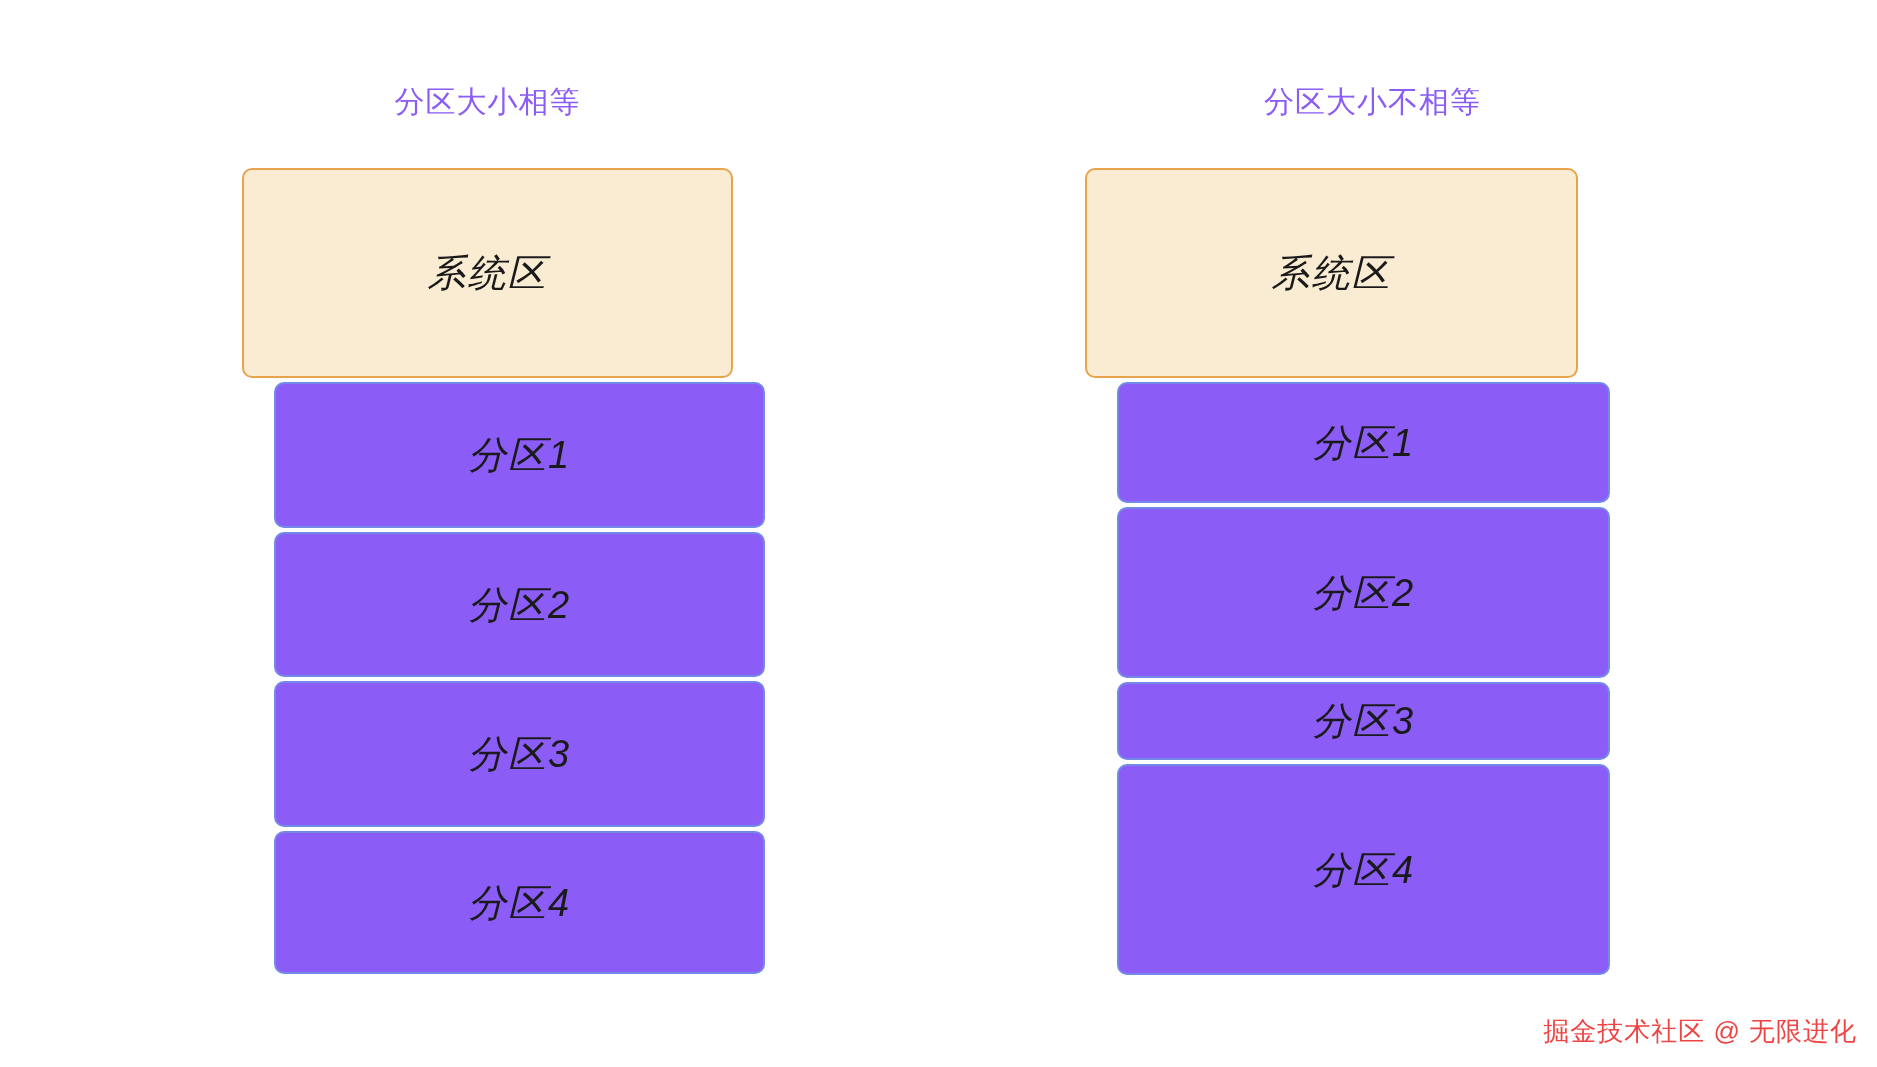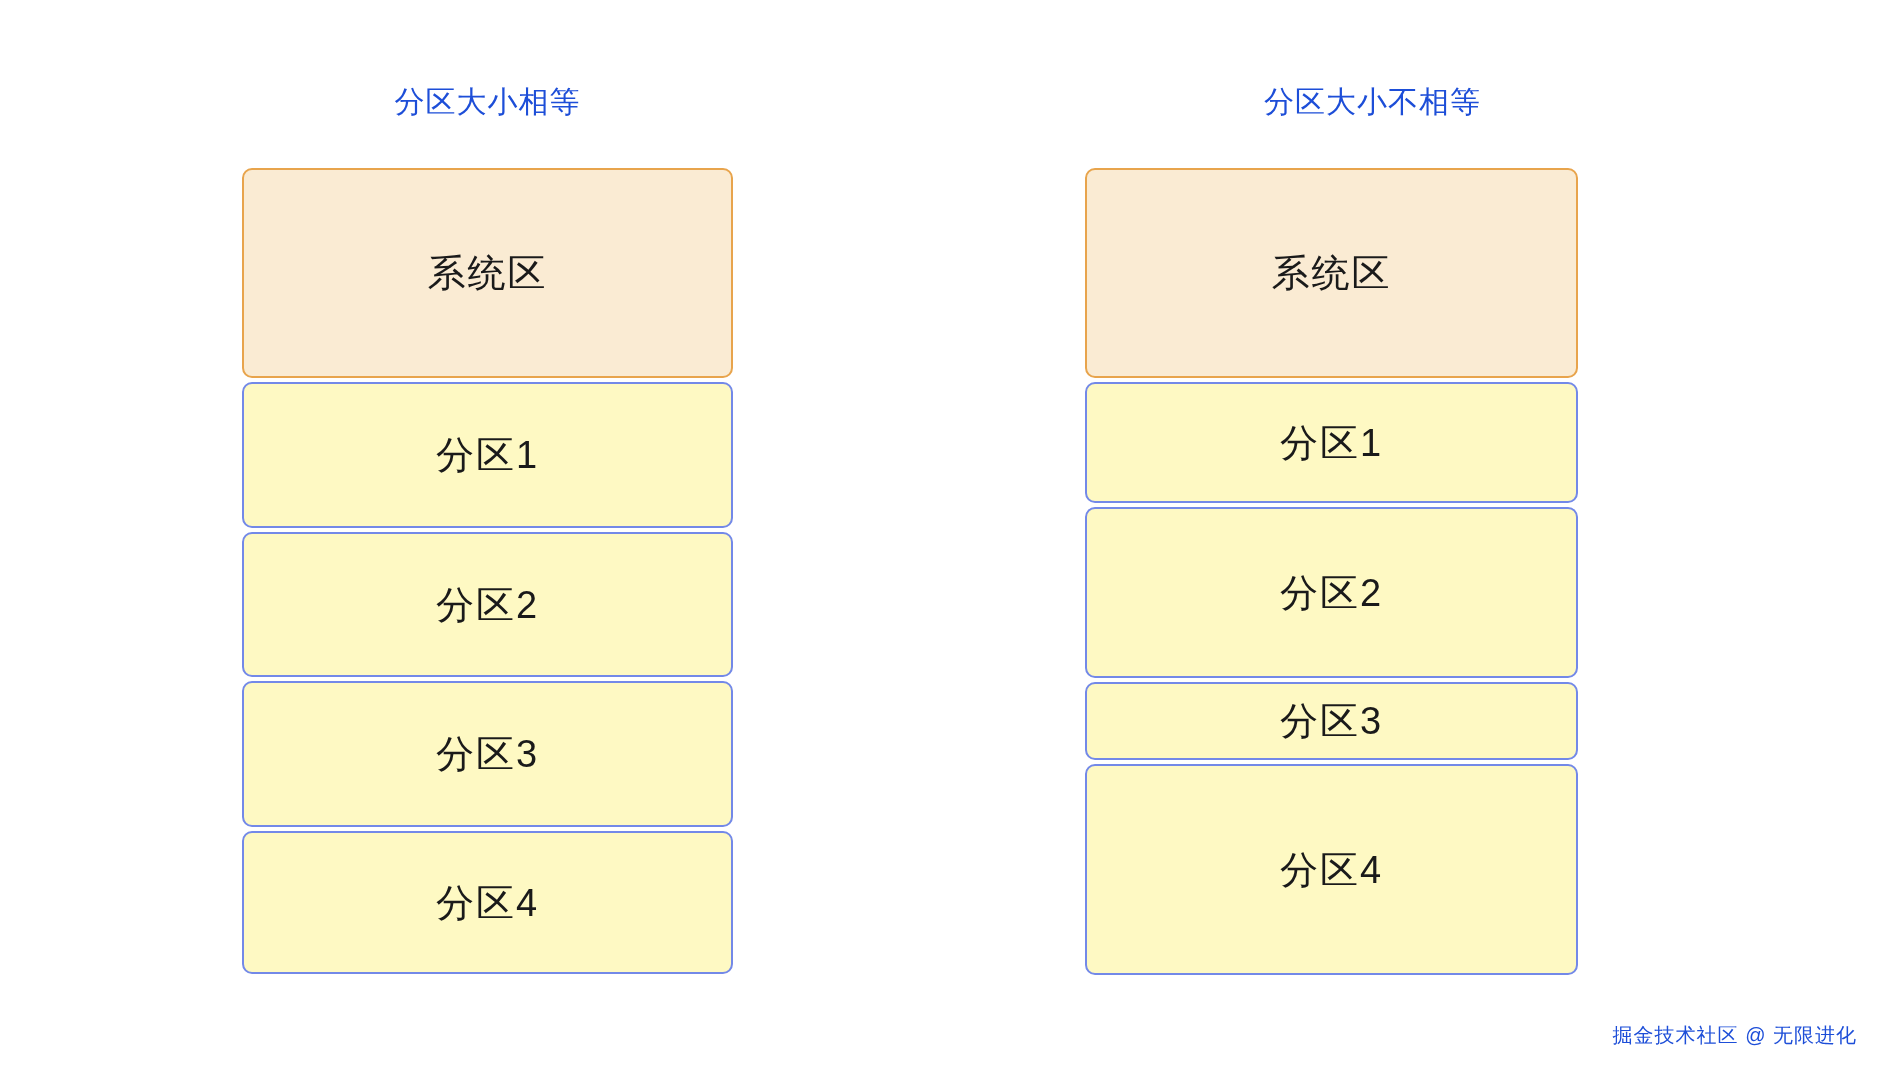--- a/index.html
+++ b/index.html
@@ -22,52 +22,54 @@
     inset: 0;
   }
 
   
   .col-title {
     position: absolute;
     text-align: center;
     font-size: 30px;
     line-height: 1.2;
     letter-spacing: 1px;
-    color: #1d4ed8;
+    color: #8b5cf6;
     font-weight: 400;
     white-space: nowrap;
   }
   #title-left  { left: 242px;  width: 491px; top: 84px; }
   #title-right { left: 1126px; width: 493px; top: 84px; }
 
   
   .box {
     position: absolute;
     box-sizing: border-box;
     border-radius: 10px;
     display: flex;
     align-items: center;
     justify-content: center;
+    font-style: italic;
   }
   .box .box-label {
     font-size: 38px;
     line-height: 1;
     letter-spacing: 2px;
     color: #1a1a1a;
     font-weight: 400;
     white-space: nowrap;
   }
 
   .box.system {
     background: #FAEBD3;
     border: 2.5px solid #E8A44C;
   }
   .box.partition {
-    background: #fef9c3;
+    background: #8b5cf6;
     border: 2.5px solid #7389E8;
+    margin-left: 32px;
   }
 
   
   #left-system { left: 242px; top: 168px; width: 491px; height: 210px; }
   #left-p1     { left: 242px; top: 382px; width: 491px; height: 146px; }
   #left-p2     { left: 242px; top: 532px; width: 491px; height: 145px; }
   #left-p3     { left: 242px; top: 681px; width: 491px; height: 146px; }
   #left-p4     { left: 242px; top: 831px; width: 491px; height: 143px; }
 
   
@@ -75,23 +77,23 @@
   #right-p1     { left: 1085px; top: 382px; width: 493px; height: 121px; }
   #right-p2     { left: 1085px; top: 507px; width: 493px; height: 171px; }
   #right-p3     { left: 1085px; top: 682px; width: 493px; height: 78px;  }
   #right-p4     { left: 1085px; top: 764px; width: 493px; height: 211px; }
 
   
   #watermark {
     position: absolute;
     right: 20px;
     bottom: 18px;
-    font-size: 20px;
+    font-size: 26px;
     letter-spacing: 1px;
-    color: #1d4ed8;
+    color: #ef4444;
     white-space: nowrap;
   }
 </style>
 </head>
 <body>
 
 <div class="canvas">
 
   <div class="col-title" id="title-left">分区大小相等</div>
 

